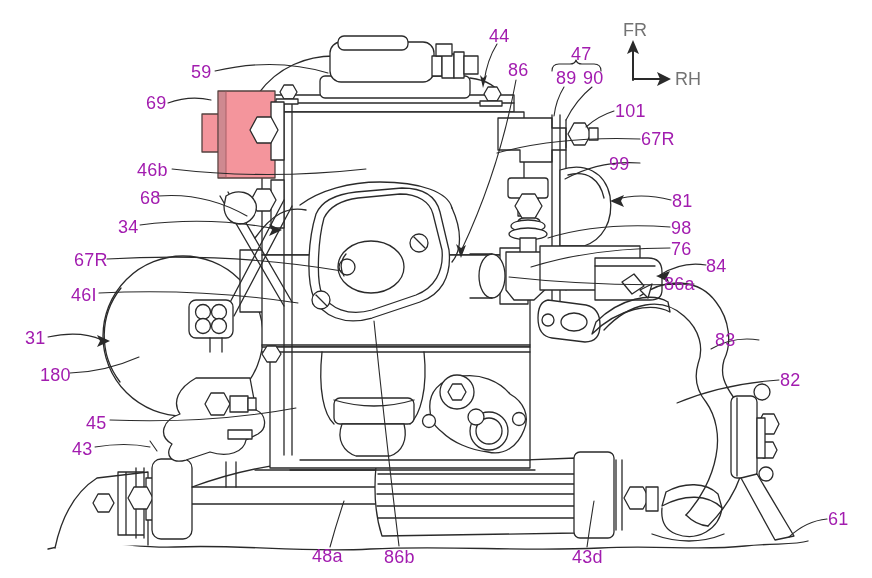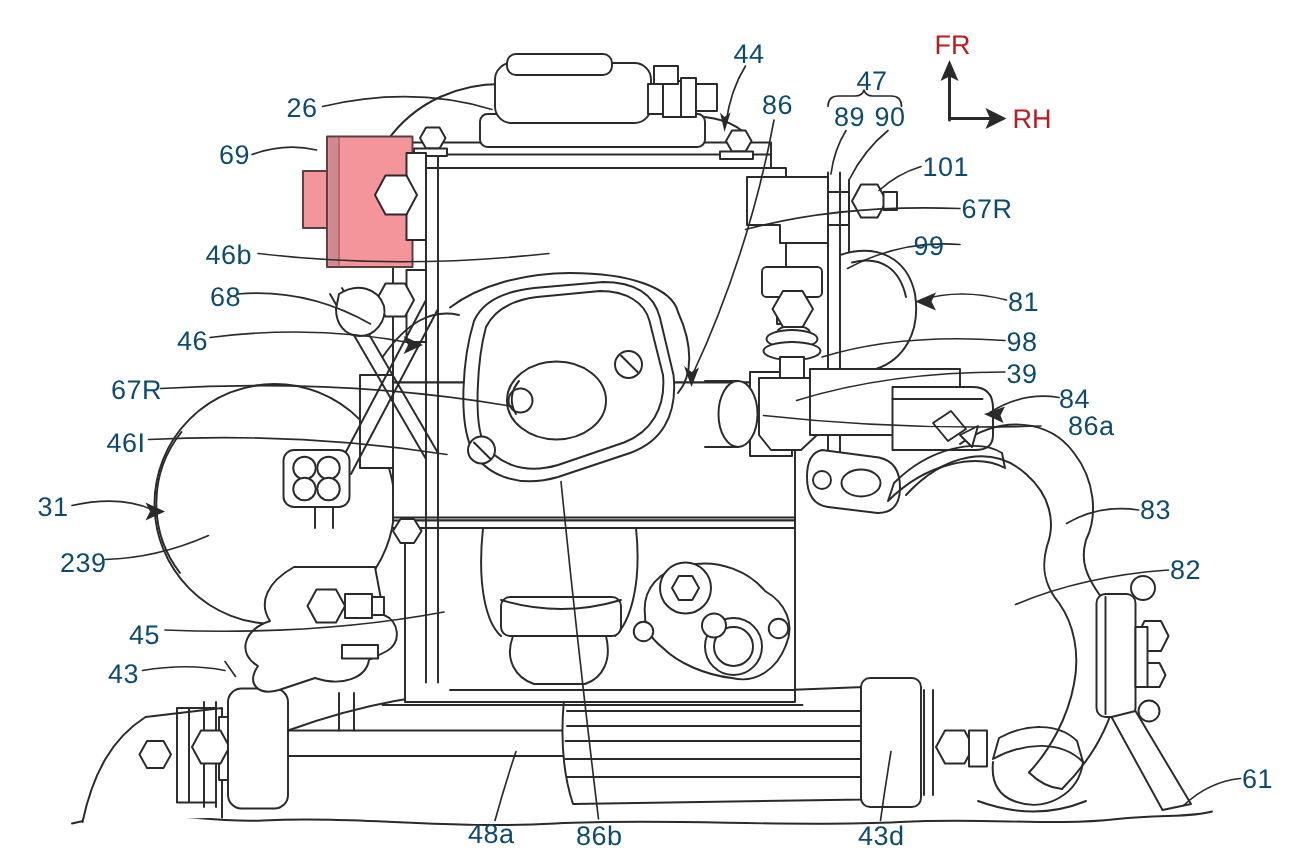--- a/index.html
+++ b/index.html
@@ -7,28 +7,28 @@
     position:relative;
     width:872px; height:578px;
     background:#ffffff;
     overflow:hidden;
     font-family:"Liberation Sans", sans-serif;
   }
   #art { position:absolute; left:0; top:0; }
   .lbl {
     position:absolute;
     font:18px/1 "Liberation Sans", sans-serif;
-    color:#0c4a6e;
+    color:#a21caf;
     white-space:nowrap;
     letter-spacing:0.3px;
   }
   .compass-txt {
     position:absolute;
     font:18px/1 "Liberation Sans", sans-serif;
-    color:#b91c1c;
+    color:#737373;
   }
 </style>
 </head>
 <body>
 
 <div id="stage">
 
 <svg id="art" width="872" height="578" viewBox="0 0 872 578" fill="none" stroke="#2a2a2a" stroke-width="1.3" stroke-linecap="round" stroke-linejoin="round">
 
   <g>
@@ -260,45 +260,45 @@
   </g>
 
   <g stroke-width="2">
     <path d="M633,80 V50"></path>
     <path d="M633,79 H660"></path>
     <path d="M633,40 L627,54 L633,51 L639,54 Z" fill="#2a2a2a" stroke="none"></path>
     <path d="M671,79 L657,72 L660,79 L657,86 Z" fill="#2a2a2a" stroke="none"></path>
   </g>
 </svg>
 
-  <div class="lbl" style="left:191px;top:63px">26</div>
+  <div class="lbl" style="left:191px;top:63px">59</div>
   <div class="lbl" style="left:146px;top:94px">69</div>
   <div class="lbl" style="left:137px;top:161px">46b</div>
   <div class="lbl" style="left:140px;top:189px">68</div>
-  <div class="lbl" style="left:118px;top:218px">46</div>
+  <div class="lbl" style="left:118px;top:218px">34</div>
   <div class="lbl" style="left:74px;top:251px">67R</div>
   <div class="lbl" style="left:71px;top:286px">46I</div>
   <div class="lbl" style="left:25px;top:329px">31</div>
-  <div class="lbl" style="left:40px;top:366px">239</div>
+  <div class="lbl" style="left:40px;top:366px">180</div>
   <div class="lbl" style="left:86px;top:414px">45</div>
   <div class="lbl" style="left:72px;top:440px">43</div>
   <div class="lbl" style="left:489px;top:27px">44</div>
   <div class="lbl" style="left:508px;top:61px">86</div>
   <div class="lbl" style="left:571px;top:45px">47</div>
   <div class="lbl" style="left:556px;top:69px">89</div>
   <div class="lbl" style="left:583px;top:69px">90</div>
   <div class="lbl" style="left:615px;top:102px">101</div>
   <div class="lbl" style="left:641px;top:130px">67R</div>
   <div class="lbl" style="left:609px;top:155px">99</div>
   <div class="lbl" style="left:672px;top:192px">81</div>
   <div class="lbl" style="left:671px;top:219px">98</div>
-  <div class="lbl" style="left:671px;top:240px">39</div>
+  <div class="lbl" style="left:671px;top:240px">76</div>
   <div class="lbl" style="left:706px;top:257px">84</div>
-  <div class="lbl" style="left:712px;top:275px">86a</div>
-  <div class="lbl" style="left:760px;top:331px">83</div>
+  <div class="lbl" style="left:664px;top:275px">86a</div>
+  <div class="lbl" style="left:715px;top:331px">83</div>
   <div class="lbl" style="left:780px;top:371px">82</div>
   <div class="lbl" style="left:828px;top:510px">61</div>
   <div class="lbl" style="left:312px;top:547px">48a</div>
   <div class="lbl" style="left:384px;top:548px">86b</div>
   <div class="lbl" style="left:572px;top:548px">43d</div>
 
   <div class="compass-txt" style="left:623px;top:21px">FR</div>
   <div class="compass-txt" style="left:675px;top:70px">RH</div>
 </div>
 

